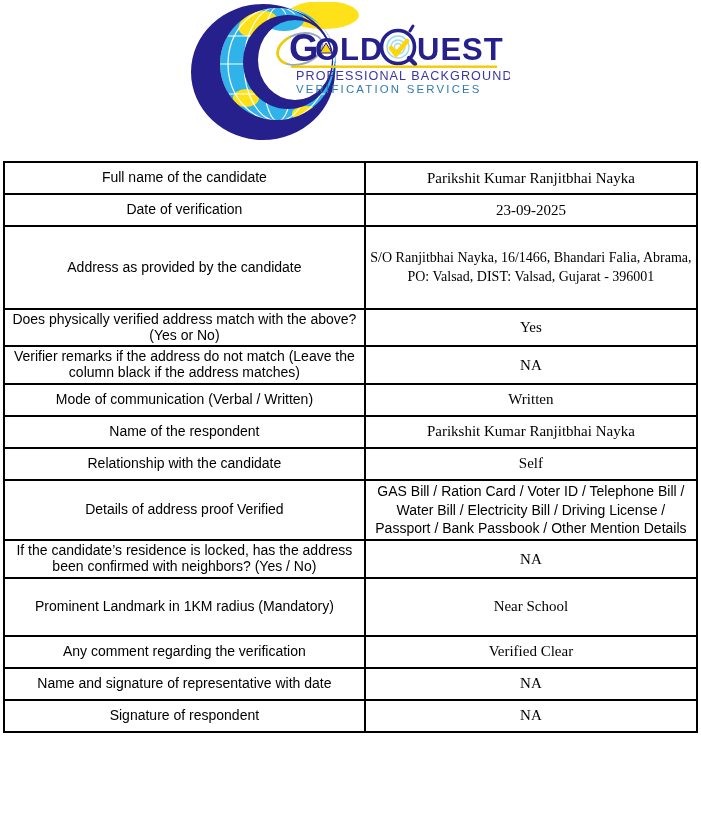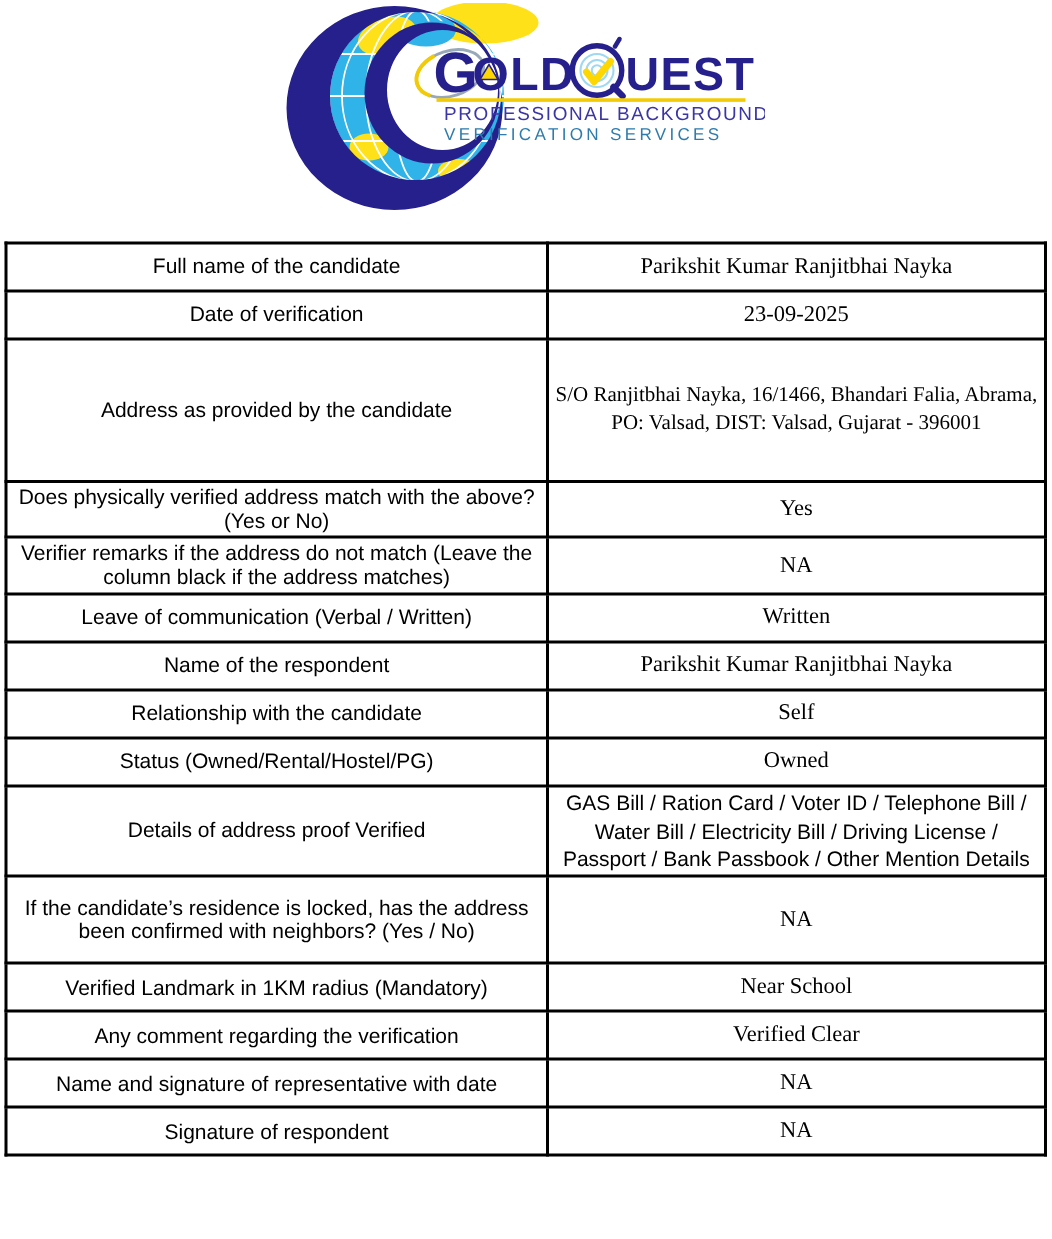--- a/index.html
+++ b/index.html
@@ -14,21 +14,21 @@
     border-collapse:collapse;
     table-layout:fixed;
     width:695px;
     margin-left:3px;
   }
   table.vtable td{
     border:2px solid #000;
     overflow:hidden;
   }
   table.vtable tr{height:32px;}
-  table.vtable tr:nth-child(3){height:95px;padding-left:37px;}   
+  table.vtable tr:nth-child(3){height:83px;padding-left:37px;}   
   table.vtable tr:nth-child(11){height:58px;}  
 
   td.label{
     width:51.7%;
     font-family:"Liberation Sans",sans-serif;
     font-size:14px;
     line-height:1.12;
     padding:2px 6px;
     vertical-align:middle;
     text-align:center;
@@ -139,47 +139,43 @@
       </tr>
       <tr>
         <td class="label">Does physically verified address match with the above? (Yes or No)</td>
         <td class="value serif">Yes</td>
       </tr>
       <tr>
         <td class="label">Verifier remarks if the address do not match (Leave the column black if the address matches)</td>
         <td class="value serif">NA</td>
       </tr>
       <tr>
-        <td class="label">Leave of communication (Verbal / Written)</td>
+        <td class="label">Mode of communication (Verbal / Written)</td>
         <td class="value serif">Written</td>
       </tr>
       <tr>
         <td class="label">Name of the respondent</td>
         <td class="value serif">Parikshit Kumar Ranjitbhai Nayka</td>
       </tr>
       <tr>
         <td class="label">Relationship with the candidate</td>
         <td class="value serif">Self</td>
-      </tr>
-      <tr>
-        <td class="label">Status (Owned/Rental/Hostel/PG)</td>
-        <td class="value serif">Owned</td>
       </tr>
       <tr>
         <td class="label">Details of address proof Verified</td>
         <td class="value sans multiline">GAS Bill / Ration Card / Voter ID / Telephone Bill /
 Water Bill / Electricity Bill / Driving License /
 Passport / Bank Passbook / Other Mention Details</td>
       </tr>
       <tr>
         <td class="label">If the candidate’s residence is locked, has the address been confirmed with neighbors? (Yes / No)</td>
         <td class="value serif">NA</td>
       </tr>
       <tr>
-        <td class="label">Verified Landmark in 1KM radius (Mandatory)</td>
+        <td class="label">Prominent Landmark in 1KM radius (Mandatory)</td>
         <td class="value serif">Near School</td>
       </tr>
       <tr>
         <td class="label">Any comment regarding the verification</td>
         <td class="value serif">Verified Clear</td>
       </tr>
       <tr>
         <td class="label">Name and signature of representative with date</td>
         <td class="value serif">NA</td>
       </tr>

